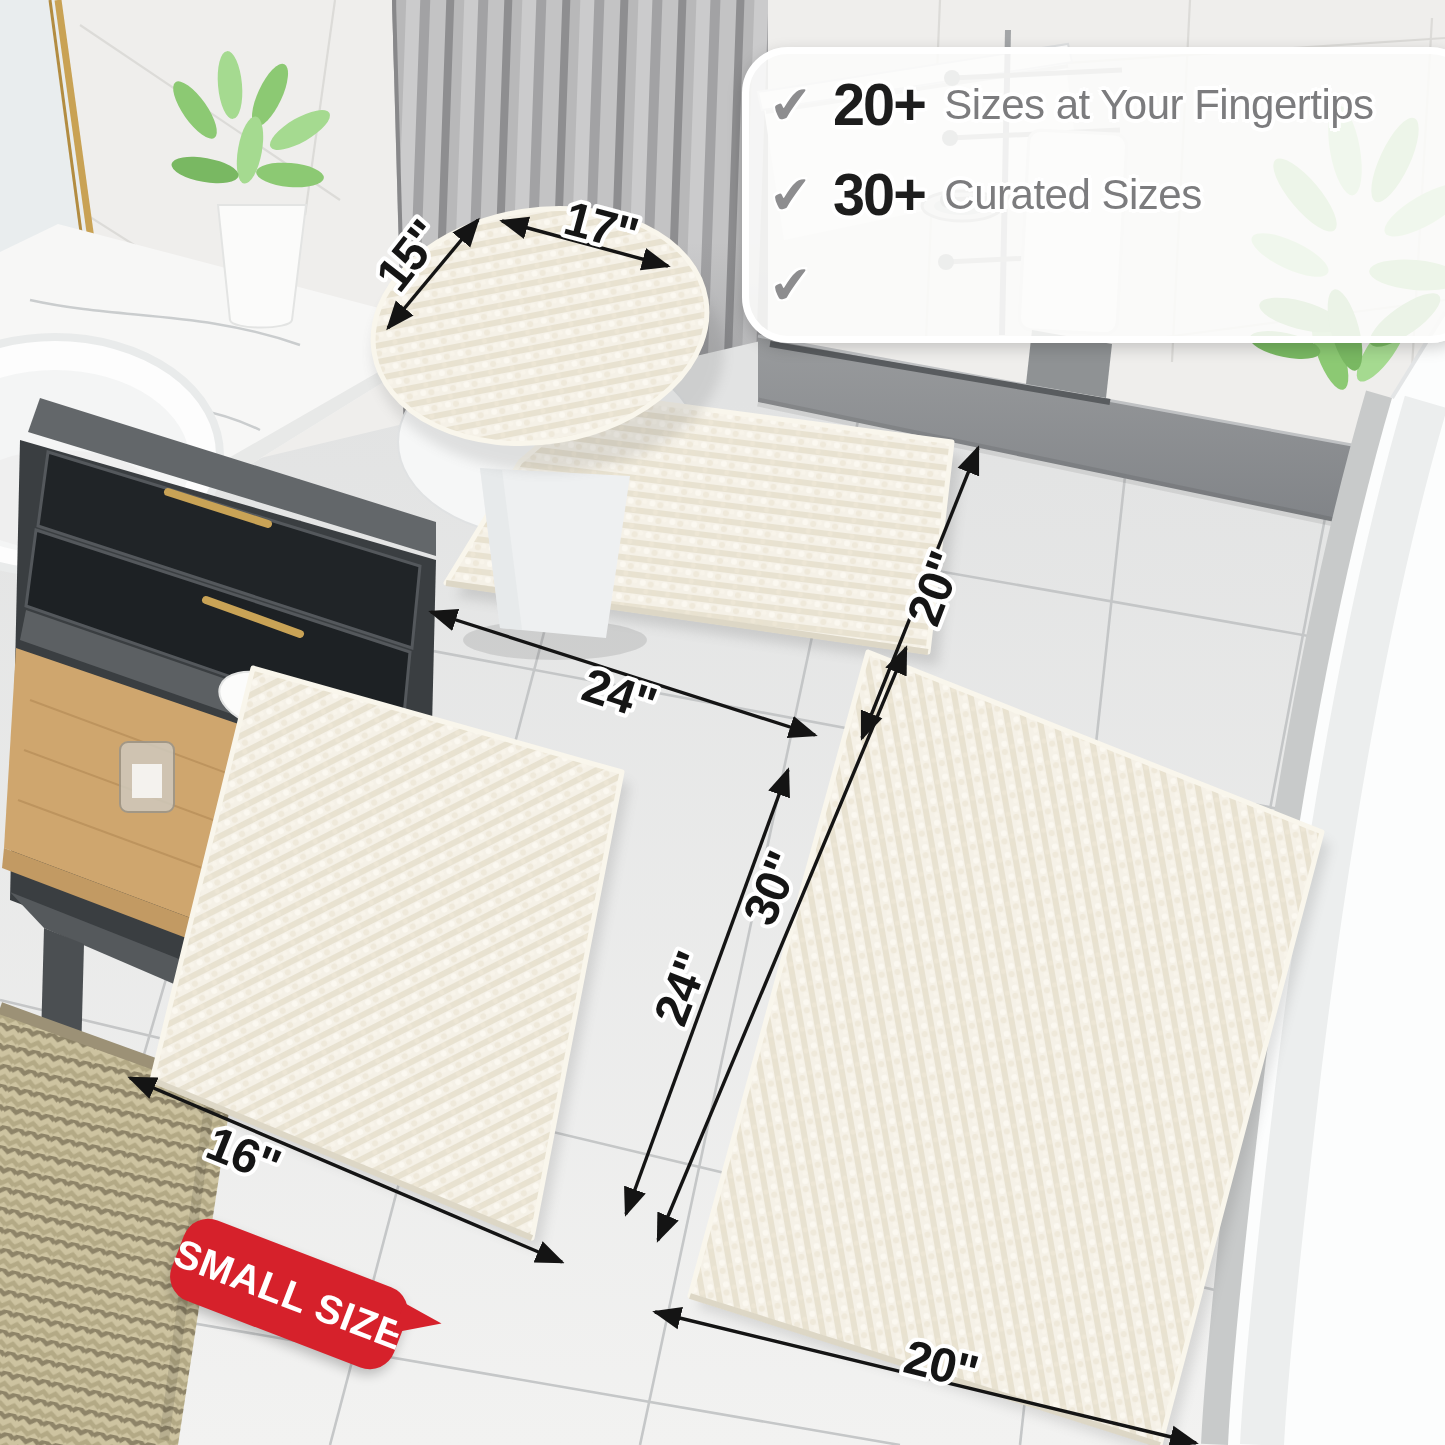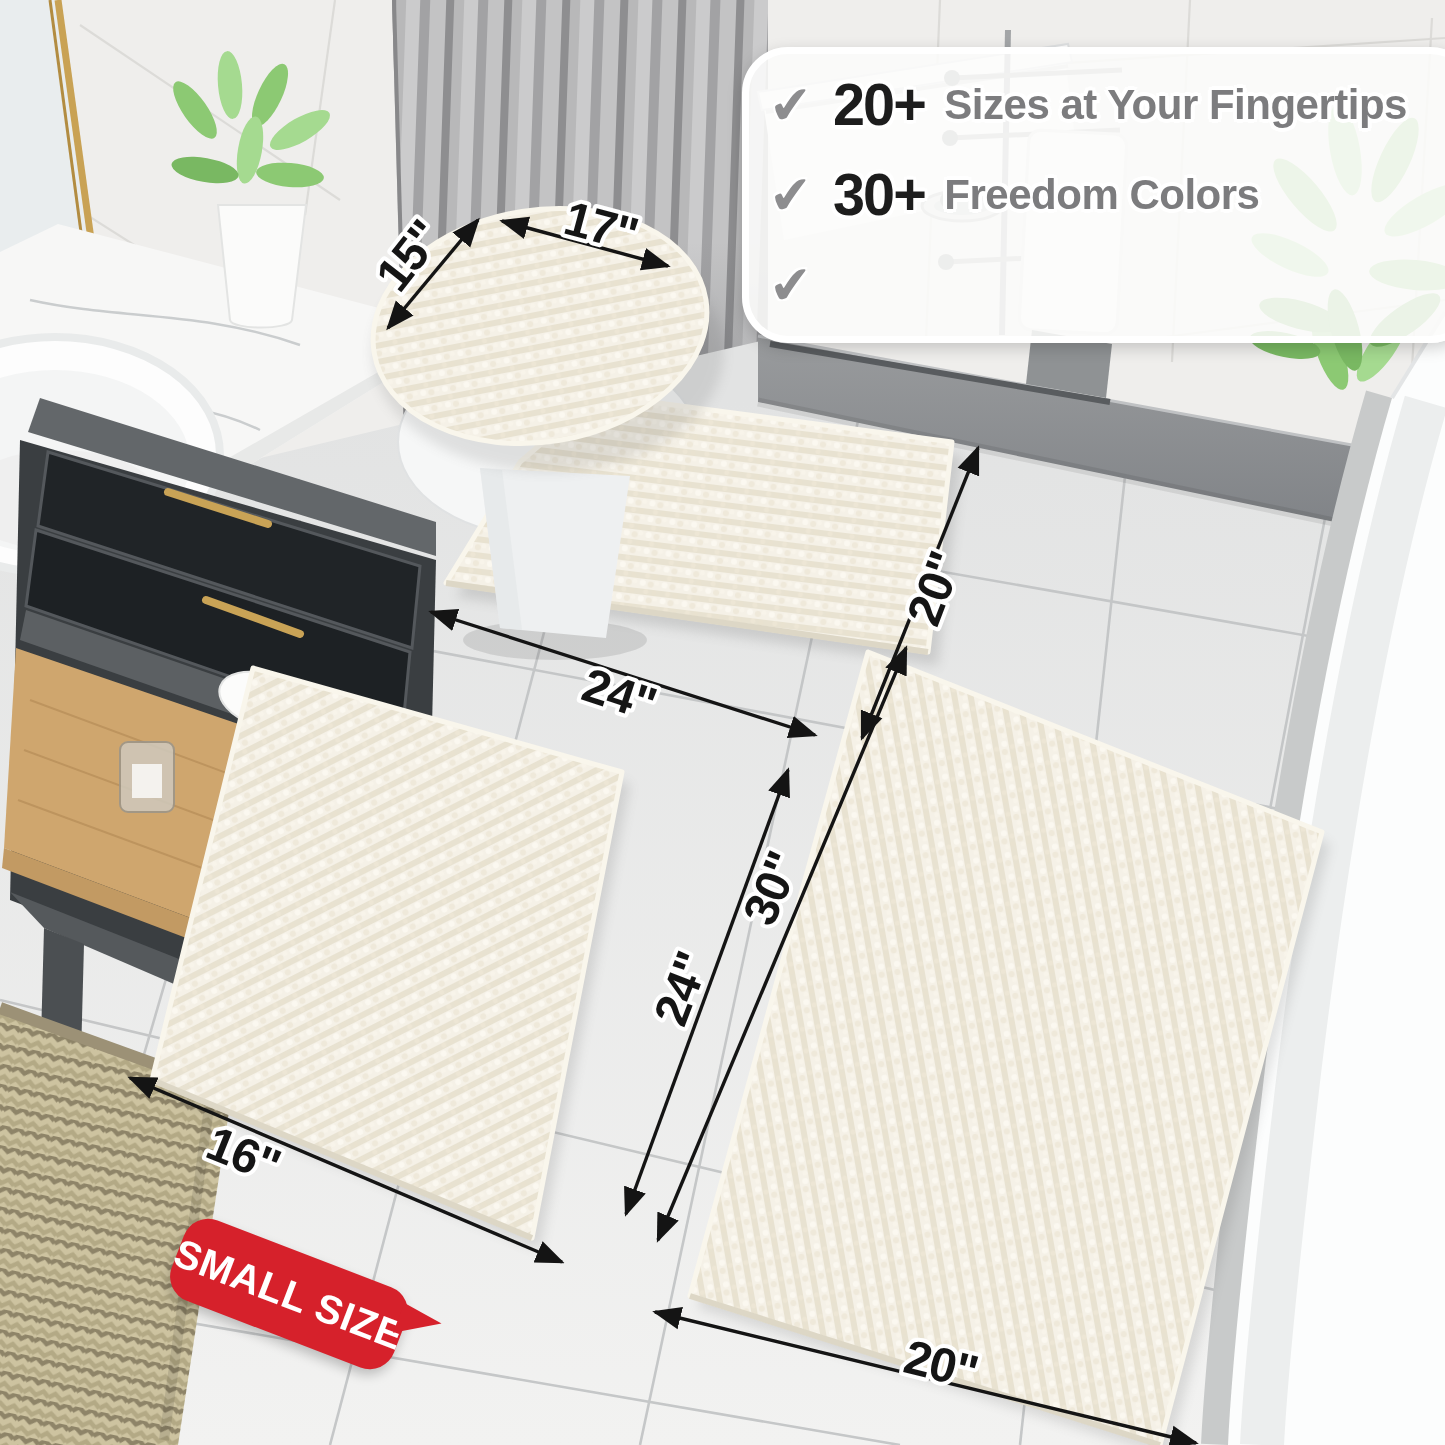--- a/index.html
+++ b/index.html
@@ -23,21 +23,21 @@
            gap:8px;padding:10px 0 10px 20px;}
   .feature-row{display:flex;align-items:center;gap:18px;height:86px;}
   .chk{font-size:52px;line-height:1;color:#8d8d8f;font-weight:bold;
        transform:rotate(-4deg);
        text-shadow:-2px -2px 0 #fff,2px -2px 0 #fff,-2px 2px 0 #fff,2px 2px 0 #fff;}
   .num{display:inline-block;font-size:60px;line-height:1;font-weight:bold;
        color:var(--number_black,#1d1d1d);letter-spacing:-2px;transform:scaleX(.96);
        text-shadow:-3px -3px 0 #fff,3px -3px 0 #fff,-3px 3px 0 #fff,3px 3px 0 #fff,
                    0 -4px 0 #fff,0 4px 0 #fff,-4px 0 0 #fff,4px 0 0 #fff;}
   .num:empty{display:none;}
-  .txt{font-size:42px;line-height:1;font-weight:bold;letter-spacing:-0.5px;
+  .txt{font-size:42px;line-height:1;font-weight:normal;letter-spacing:-0.5px;
        color:var(--callout_gray,#7c7c7e);white-space:nowrap;
        text-shadow:-3px -3px 0 #fff,3px -3px 0 #fff,-3px 3px 0 #fff,3px 3px 0 #fff,
                    0 -4px 0 #fff,0 4px 0 #fff,-4px 0 0 #fff,4px 0 0 #fff;}
 
   .badge{position:absolute;left:170px;top:1251px;width:238px;height:86px;
          background:var(--badge_red,#d6212b);border-radius:26px;
          transform:rotate(21deg);display:flex;align-items:center;justify-content:center;
          box-shadow:0 6px 12px rgba(0,0,0,0.22);}
   .badge-tail{position:absolute;right:-34px;top:10px;width:0;height:0;
          border-left:42px solid var(--badge_red,#d6212b);
@@ -338,21 +338,21 @@
 
 <div class="callout">
   <div class="feature-row">
     <span class="chk">✔</span>
     <span class="num">20+</span>
     <span class="txt">Sizes at Your Fingertips</span>
   </div>
   <div class="feature-row">
     <span class="chk">✔</span>
     <span class="num">30+</span>
-    <span class="txt">Freedom Colors</span>
+    <span class="txt">Curated Sizes</span>
   </div>
   <div class="feature-row">
     <span class="chk">✔</span>
 
   </div>
 </div>
 
 <div class="badge">
   <span class="badge-tail"></span>
   <span class="badge-text">SMALL SIZE</span>

